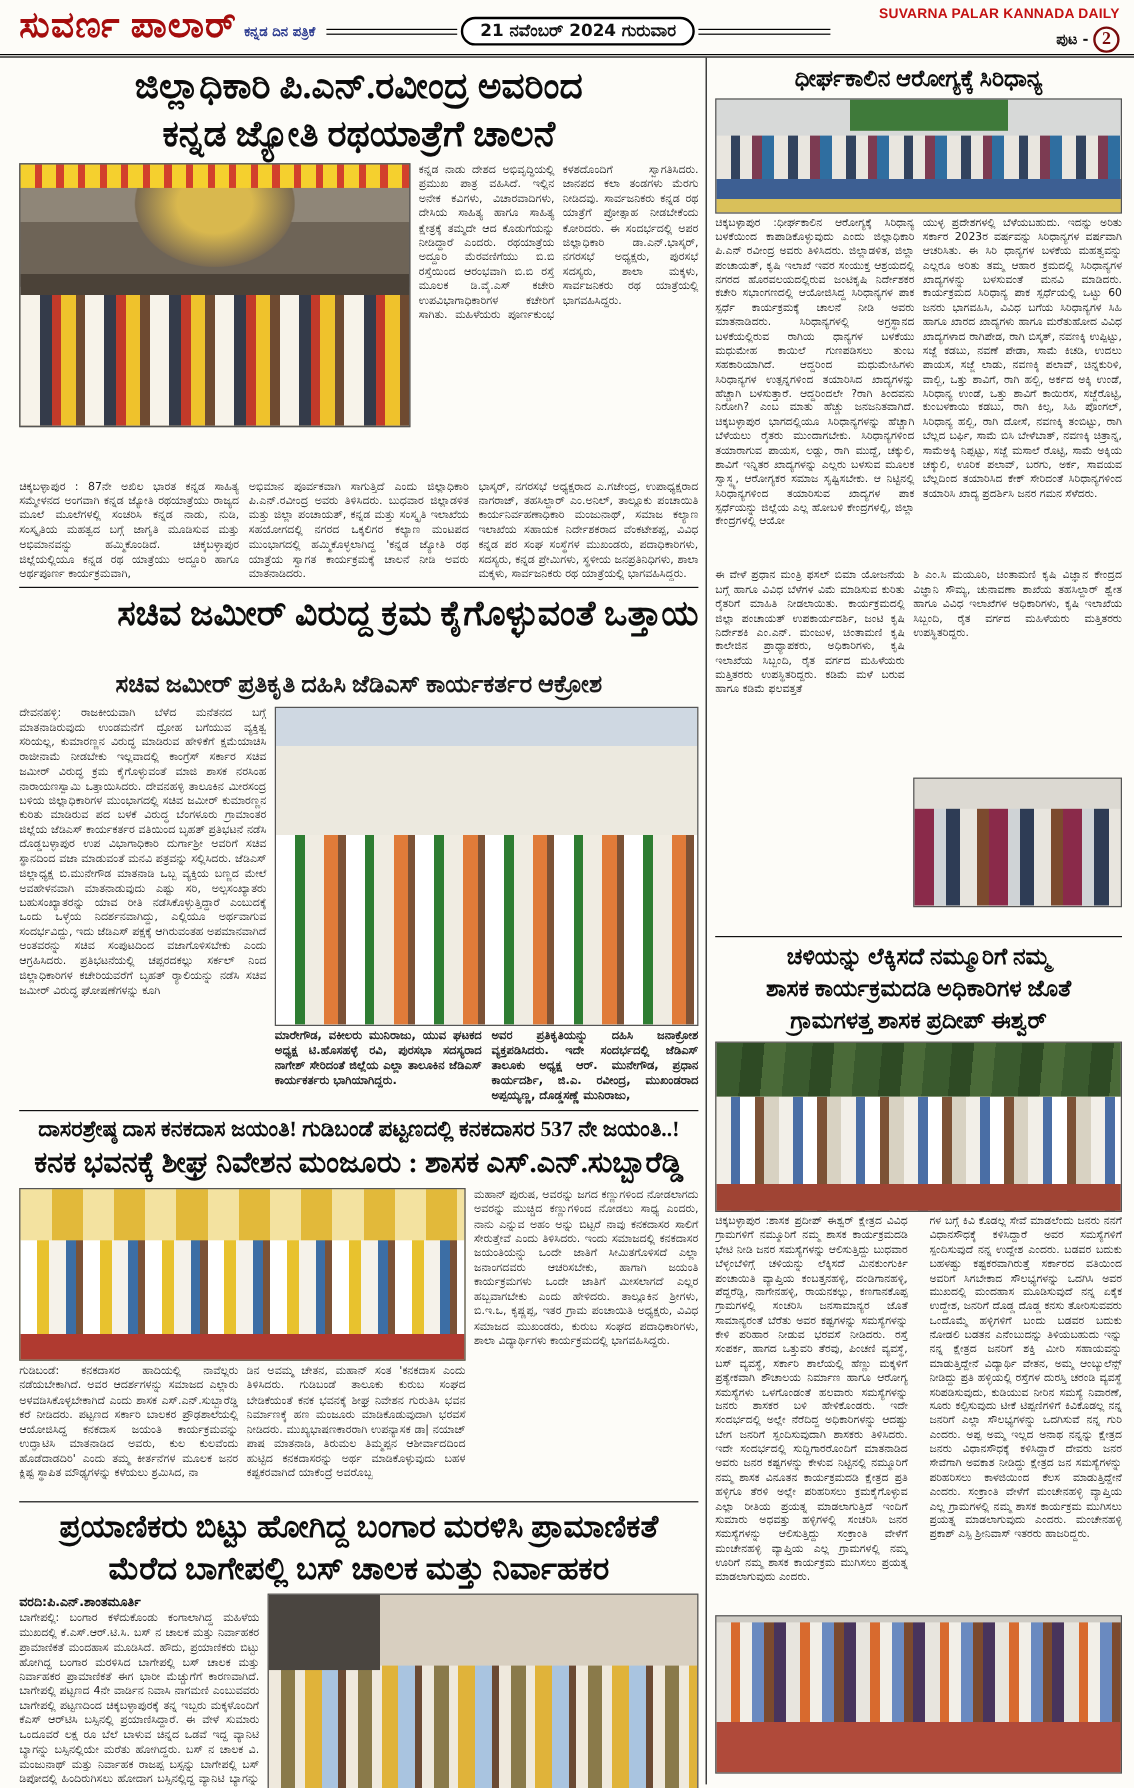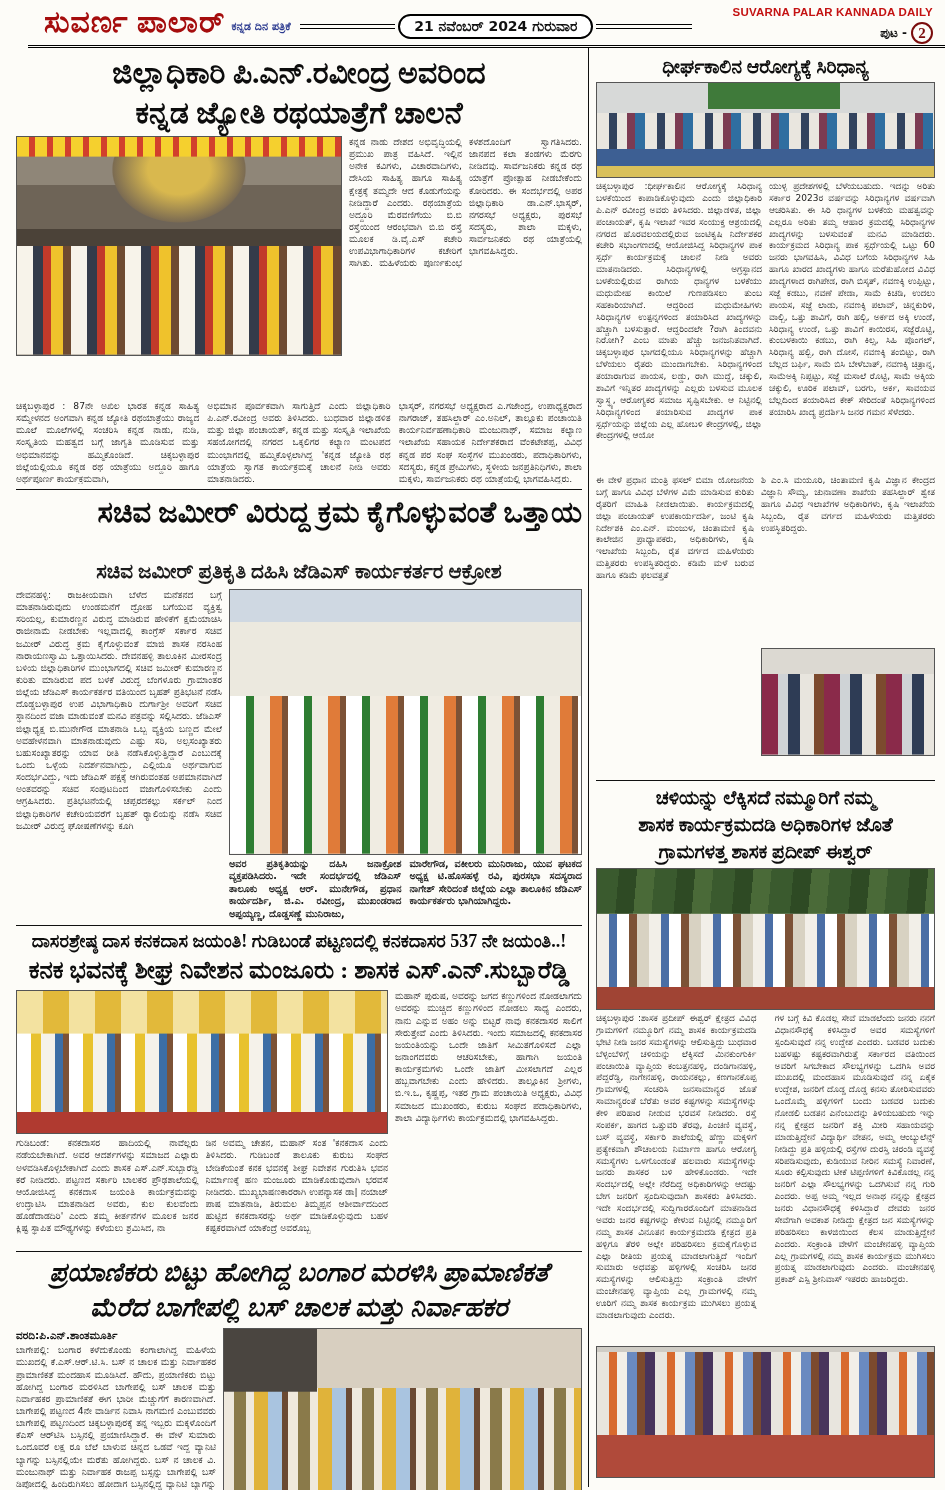--- a/index.html
+++ b/index.html
@@ -2,21 +2,21 @@
 <html><head>
 <meta charset="utf-8">
 <title>Suvarna Palar</title>
 <style>
   html,body{margin:0;padding:0;background:#e8e4da;}
   .page{width:945px;height:1490px;background:#fdfcf8;position:relative;overflow:hidden;
         font-family:"DejaVu Sans",sans-serif;color:#111;box-sizing:border-box;}
   *{box-sizing:border-box;}
 
   
-  header.mh{display:flex;align-items:flex-start;padding:6px 12px 2px 16px;border-bottom:3px double #000;height:48px;margin-left:28px;}
+  header.mh{display:flex;align-items:flex-start;padding:6px 12px 2px 16px;border-bottom:3px double #000;height:48px;}
   .mh-title{font-family:"Liberation Serif",serif;font-weight:bold;font-size:30px;line-height:32px;color:#a50d0d;letter-spacing:1px;white-space:nowrap;}
   .mh-sub{font-size:11px;font-weight:bold;color:#2b3a8f;margin:14px 6px 0 6px;white-space:nowrap;}
   .mh-mid{flex:1;display:flex;align-items:center;margin-top:8px;min-width:180px;}
   .mh-rule{flex:1;height:5px;border-top:1px solid #000;border-bottom:1px solid #000;margin:0 3px;}
   .date-box{border:2px solid #000;border-radius:15px;padding:2px 14px;font-size:14px;font-weight:bold;background:#fff;white-space:nowrap;}
   .mh-right{width:230px;text-align:right;margin-left:8px;}
   .daily{color:#c41212;font-weight:bold;font-size:11.5px;font-family:"Liberation Sans",sans-serif;letter-spacing:.2px;}
   .pagenum{font-size:12px;font-weight:bold;margin-top:4px;display:flex;justify-content:flex-end;align-items:center;gap:4px;}
   .circ{display:inline-flex;align-items:center;justify-content:center;width:22px;height:22px;border:2.5px solid #7a0c0c;border-radius:50%;color:#7a0c0c;font-size:15px;font-weight:bold;font-family:"Liberation Serif",serif;}
 
@@ -27,21 +27,21 @@
 
   section{border-bottom:1.5px solid #111;padding:3px 0 5px 0;}
   section:last-child{border-bottom:none;}
 
   .hl{font-family:"Liberation Serif",serif;font-weight:bold;text-align:center;color:#0d0d0d;}
   .hl-a1{font-size:30px;line-height:40px;}
   .hl-a2{font-size:29px;line-height:38px;text-align:right;}
   .hl-a2sub{font-size:20px;line-height:30px;color:#1c1c1c;margin-top:25px;}
   .kicker{font-size:18px;line-height:25px;}
   .hl-a3{font-size:24px;line-height:33px;}
-  .hl-a4{font-size:26px;line-height:35px;font-style:italic;}
+  .hl-a4{font-size:26px;line-height:35px;}
   .rhl{font-size:19px;line-height:27px;}
 
   .bodytxt{font-size:9.2px;line-height:1.32;text-align:justify;color:#1c1c1c;margin:0;}
   .caprow p{font-weight:bold;font-size:9.6px;}
   .byline{font-weight:bold;font-size:10.5px;margin:1px 0 2px 0;}
 
   .row{display:flex;gap:7px;margin-top:3px;}
   .caprow{display:flex;gap:8px;margin-top:3px;}
   .caprow p{flex:1;margin:0;line-height:1.3;text-align:justify;}
 
@@ -164,22 +164,22 @@
       </section>
 
       <section>
         <div class="hl hl-a2">ಸಚಿವ ಜಮೀರ್ ವಿರುದ್ದ ಕ್ರಮ ಕೈಗೊಳ್ಳುವಂತೆ ಒತ್ತಾಯ</div>
         <div class="hl hl-a2sub">ಸಚಿವ ಜಮೀರ್ ಪ್ರತಿಕೃತಿ ದಹಿಸಿ ಜೆಡಿಎಸ್ ಕಾರ್ಯಕರ್ತರ ಆಕ್ರೋಶ</div>
         <div class="row">
           <p class="bodytxt a2left">ದೇವನಹಳ್ಳಿ: ರಾಜಕೀಯವಾಗಿ ಬೆಳೆದ ಮನೆತನದ ಬಗ್ಗೆ ಮಾತನಾಡಿರುವುದು ಉಂಡಮನೆಗೆ ದ್ರೋಹ ಬಗೆಯುವ ವ್ಯಕ್ತಿತ್ವ ಸರಿಯಲ್ಲ, ಕುಮಾರಣ್ಣನ ವಿರುದ್ಧ ಮಾಡಿರುವ ಹೇಳಿಕೆಗೆ ಕ್ಷಮೆಯಾಚಿಸಿ ರಾಜೀನಾಮೆ ನೀಡಬೇಕು ಇಲ್ಲವಾದಲ್ಲಿ ಕಾಂಗ್ರೆಸ್ ಸರ್ಕಾರ ಸಚಿವ ಜಮೀರ್ ವಿರುದ್ಧ ಕ್ರಮ ಕೈಗೊಳ್ಳುವಂತೆ ಮಾಜಿ ಶಾಸಕ ನರಸಿಂಹ ನಾರಾಯಣಸ್ವಾಮಿ ಒತ್ತಾಯಿಸಿದರು. ದೇವನಹಳ್ಳಿ ತಾಲೂಕಿನ ಮೀರಸಂದ್ರ ಬಳಿಯ ಜಿಲ್ಲಾಧಿಕಾರಿಗಳ ಮುಂಭಾಗದಲ್ಲಿ ಸಚಿವ ಜಮೀರ್ ಕುಮಾರಣ್ಣನ ಕುರಿತು ಮಾಡಿರುವ ಪದ ಬಳಕೆ ವಿರುದ್ಧ ಬೆಂಗಳೂರು ಗ್ರಾಮಾಂತರ ಜಿಲ್ಲೆಯ ಜೆಡಿಎಸ್ ಕಾರ್ಯಕರ್ತರ ವತಿಯಿಂದ ಬೃಹತ್ ಪ್ರತಿಭಟನೆ ನಡೆಸಿ ದೊಡ್ಡಬಳ್ಳಾಪುರ ಉಪ ವಿಭಾಗಾಧಿಕಾರಿ ದುರ್ಗಾಶ್ರೀ ಅವರಿಗೆ ಸಚಿವ ಸ್ಥಾನದಿಂದ ವಜಾ ಮಾಡುವಂತೆ ಮನವಿ ಪತ್ರವನ್ನು ಸಲ್ಲಿಸಿದರು. ಜೆಡಿಎಸ್ ಜಿಲ್ಲಾಧ್ಯಕ್ಷ ಬಿ.ಮುನೇಗೌಡ ಮಾತನಾಡಿ ಒಬ್ಬ ವ್ಯಕ್ತಿಯ ಬಣ್ಣದ ಮೇಲೆ ಅವಹೇಳನವಾಗಿ ಮಾತನಾಡುವುದು ಎಷ್ಟು ಸರಿ, ಅಲ್ಪಸಂಖ್ಯಾತರು ಬಹುಸಂಖ್ಯಾತರನ್ನು ಯಾವ ರೀತಿ ನಡೆಸಿಕೊಳ್ಳುತ್ತಿದ್ದಾರೆ ಎಂಬುದಕ್ಕೆ ಒಂದು ಒಳ್ಳೆಯ ನಿದರ್ಶನವಾಗಿದ್ದು, ಎಲ್ಲಿಯೂ ಅರ್ಥವಾಗುವ ಸಂದರ್ಭವಿದ್ದು, ಇದು ಜೆಡಿಎಸ್ ಪಕ್ಷಕ್ಕೆ ಆಗಿರುವಂತಹ ಅಪಮಾನವಾಗಿದೆ ಅಂತವರನ್ನು ಸಚಿವ ಸಂಪುಟದಿಂದ ವಜಾಗೊಳಿಸಬೇಕು ಎಂದು ಆಗ್ರಹಿಸಿದರು. ಪ್ರತಿಭಟನೆಯಲ್ಲಿ ಚಪ್ಪರದಕಲ್ಲು ಸರ್ಕಲ್ ನಿಂದ ಜಿಲ್ಲಾಧಿಕಾರಿಗಳ ಕಚೇರಿಯವರೆಗೆ ಬೃಹತ್ ರ‍್ಯಾಲಿಯನ್ನು ನಡೆಸಿ ಸಚಿವ ಜಮೀರ್ ವಿರುದ್ಧ ಘೋಷಣೆಗಳನ್ನು ಕೂಗಿ</p>
           <div class="a2stack">
             <div class="ph ph-a2"></div>
             <div class="caprow">
+              <p class="bodytxt">ಮಾರೇಗೌಡ, ವಕೀಲರು ಮುನಿರಾಜು, ಯುವ ಘಟಕದ ಅಧ್ಯಕ್ಷ ಟಿ.ಹೊಸಹಳ್ಳೆ ರವಿ, ಪುರಸಭಾ ಸದಸ್ಯರಾದ ನಾಗೇಶ್ ಸೇರಿದಂತೆ ಜಿಲ್ಲೆಯ ಎಲ್ಲಾ ತಾಲೂಕಿನ ಜೆಡಿಎಸ್ ಕಾರ್ಯಕರ್ತರು ಭಾಗಿಯಾಗಿದ್ದರು.</p>
               <p class="bodytxt">ಅವರ ಪ್ರತಿಕೃತಿಯನ್ನು ದಹಿಸಿ ಜನಾಕ್ರೋಶ ವ್ಯಕ್ತಪಡಿಸಿದರು. ಇದೇ ಸಂದರ್ಭದಲ್ಲಿ ಜೆಡಿಎಸ್ ತಾಲೂಕು ಅಧ್ಯಕ್ಷ ಆರ್. ಮುನೇಗೌಡ, ಪ್ರಧಾನ ಕಾರ್ಯದರ್ಶಿ, ಜಿ.ಎ. ರವೀಂದ್ರ, ಮುಖಂಡರಾದ ಅಪ್ಪಯ್ಯಣ್ಣ, ದೊಡ್ಡಸಣ್ಣೆ ಮುನಿರಾಜು,</p>
-              <p class="bodytxt">ಮಾರೇಗೌಡ, ವಕೀಲರು ಮುನಿರಾಜು, ಯುವ ಘಟಕದ ಅಧ್ಯಕ್ಷ ಟಿ.ಹೊಸಹಳ್ಳೆ ರವಿ, ಪುರಸಭಾ ಸದಸ್ಯರಾದ ನಾಗೇಶ್ ಸೇರಿದಂತೆ ಜಿಲ್ಲೆಯ ಎಲ್ಲಾ ತಾಲೂಕಿನ ಜೆಡಿಎಸ್ ಕಾರ್ಯಕರ್ತರು ಭಾಗಿಯಾಗಿದ್ದರು.</p>
             </div>
           </div>
         </div>
       </section>
 
       <section>
         <div class="hl kicker">ದಾಸರಶ್ರೇಷ್ಠ ದಾಸ ಕನಕದಾಸ ಜಯಂತಿ! ಗುಡಿಬಂಡೆ ಪಟ್ಟಣದಲ್ಲಿ ಕನಕದಾಸರ 537 ನೇ ಜಯಂತಿ..!</div>
         <div class="hl hl-a3">ಕನಕ ಭವನಕ್ಕೆ ಶೀಘ್ರ ನಿವೇಶನ ಮಂಜೂರು : ಶಾಸಕ ಎಸ್.ಎನ್.ಸುಬ್ಬಾರೆಡ್ಡಿ</div>
         <div class="row">
           <div class="a3stack">

